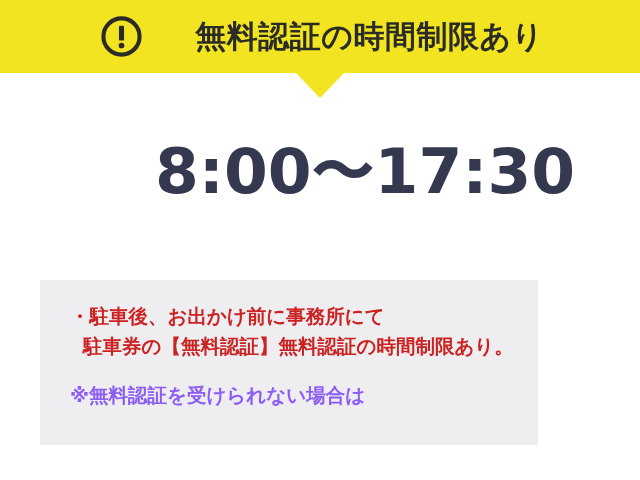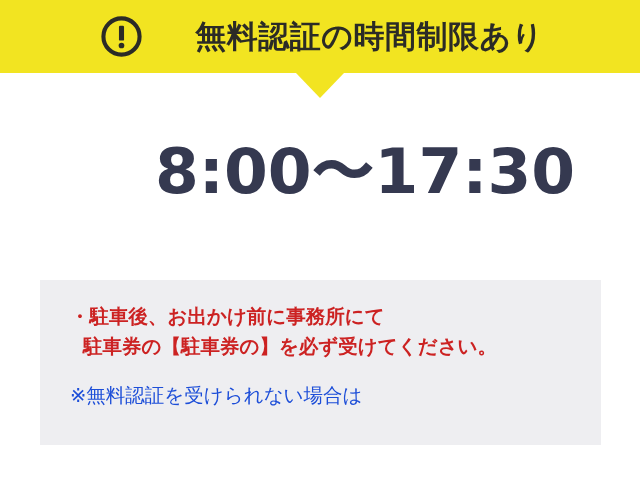--- a/index.html
+++ b/index.html
@@ -75,41 +75,41 @@
     letter-spacing: 0px;
     line-height: 1;
     white-space: nowrap;
   }
 
   
   .notice-box {
     position: absolute;
     left: 40px;
     top: 280px;
-    width: 561px;
+    width: 498px;
     height: 165px;
     background: #eeeef1;
     box-sizing: border-box;
     padding: 22px 0 12px 30px;
   }
   .notice-red {
     color: #cc2222;
     font-size: 19.5px;
     font-weight: bold;
     line-height: 1.55;
     margin: 0;
   }
   .notice-red .ln2 {
     display: block;
     padding-left: 13px;
   }
   .notice-dark {
-    color: #1d4ed8;
+    color: #8b5cf6;
     font-size: 19.5px;
-    font-weight: normal;
+    font-weight: bold;
     line-height: 1.55;
     margin: 19px 0 16px 0;
   }
   .notice-dark .ln2 {
     display: block;
     padding-left: 19px;
   }
 </style>
 </head>
 <body>
@@ -126,18 +126,18 @@
 </div>
 <div class="banner-tail"></div>
 
 <div class="time-wrap">
   <div class="time-text">8:00〜17:30</div>
 </div>
 
 <div class="notice-box">
   <p class="notice-red">
     <span>・駐車後、お出かけ前に事務所にて</span>
-    <span class="ln2">駐車券の【駐車券の】を必ず受けてください。</span>
+    <span class="ln2">駐車券の【無料認証】無料認証の時間制限あり。</span>
   </p>
   <p class="notice-dark">
     <span>※無料認証を受けられない場合は</span>
   </p>
 </div>
 
 </body></html>

